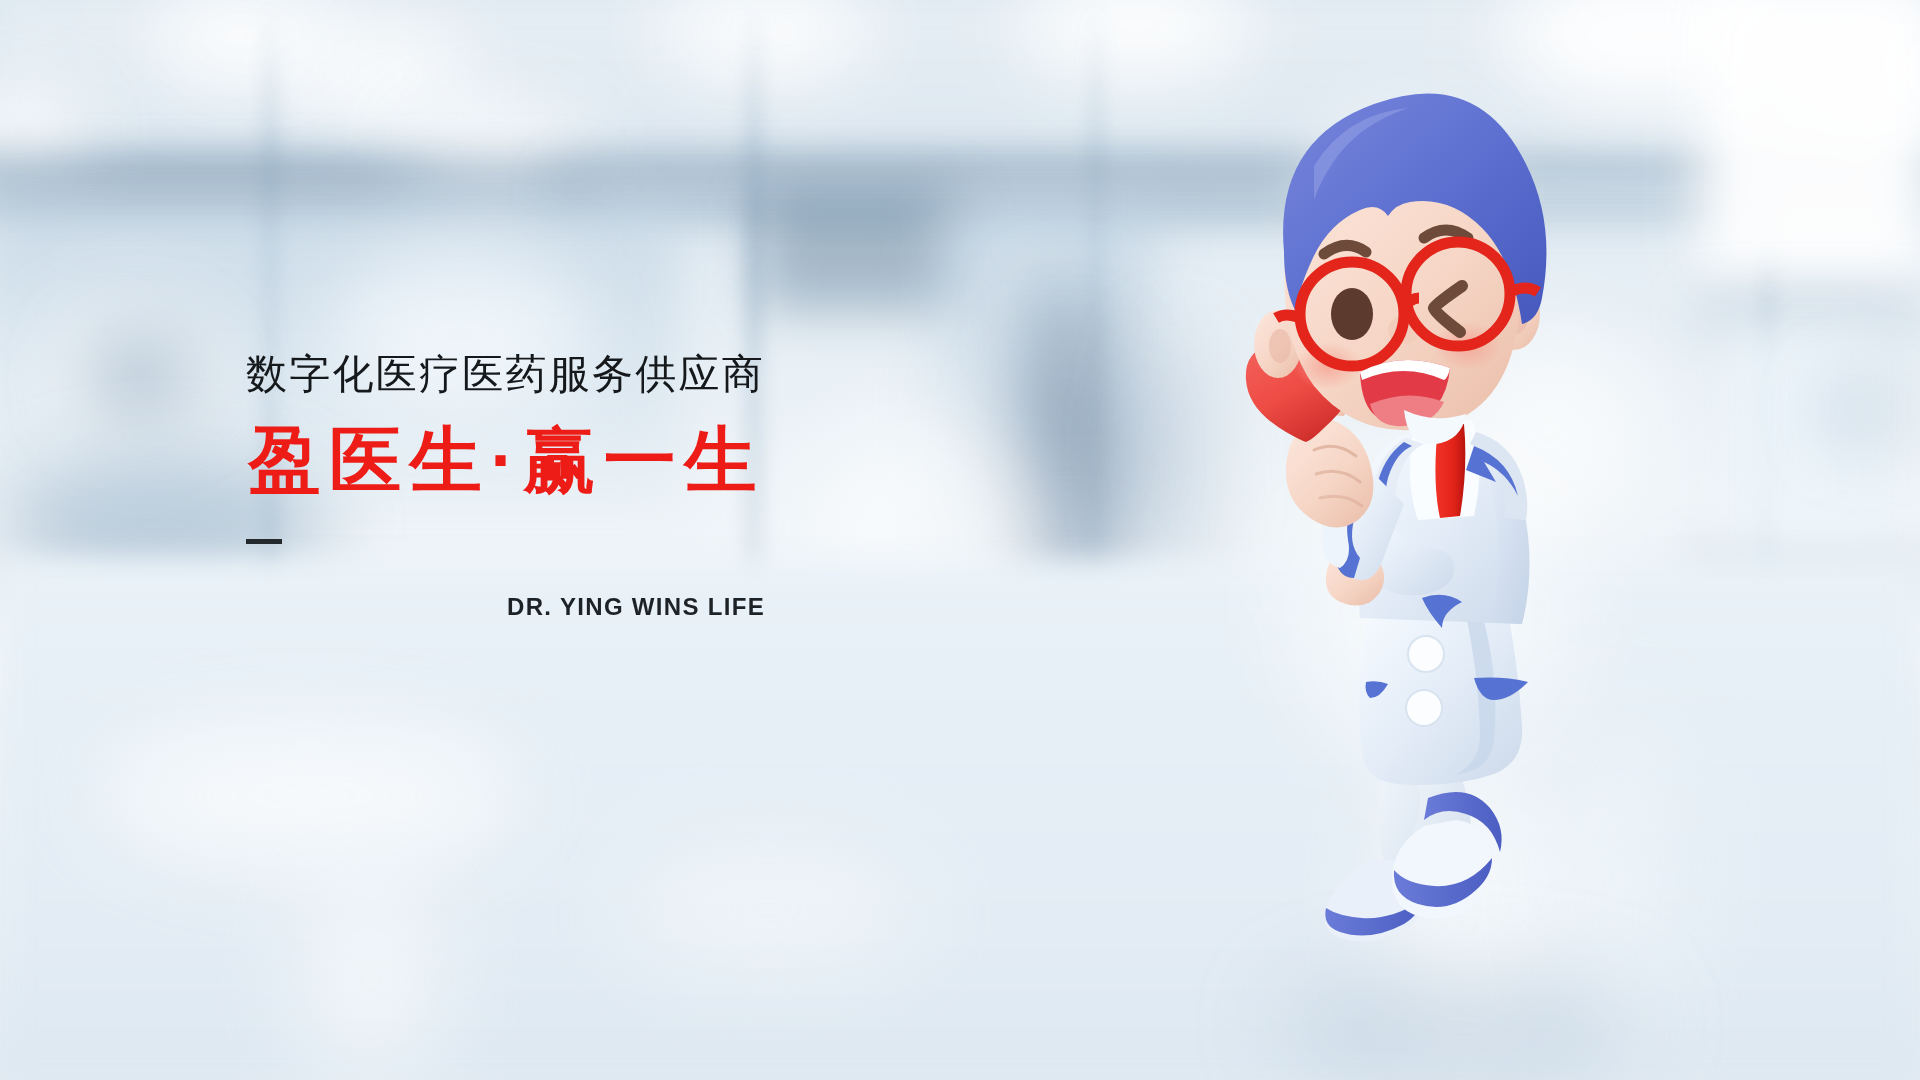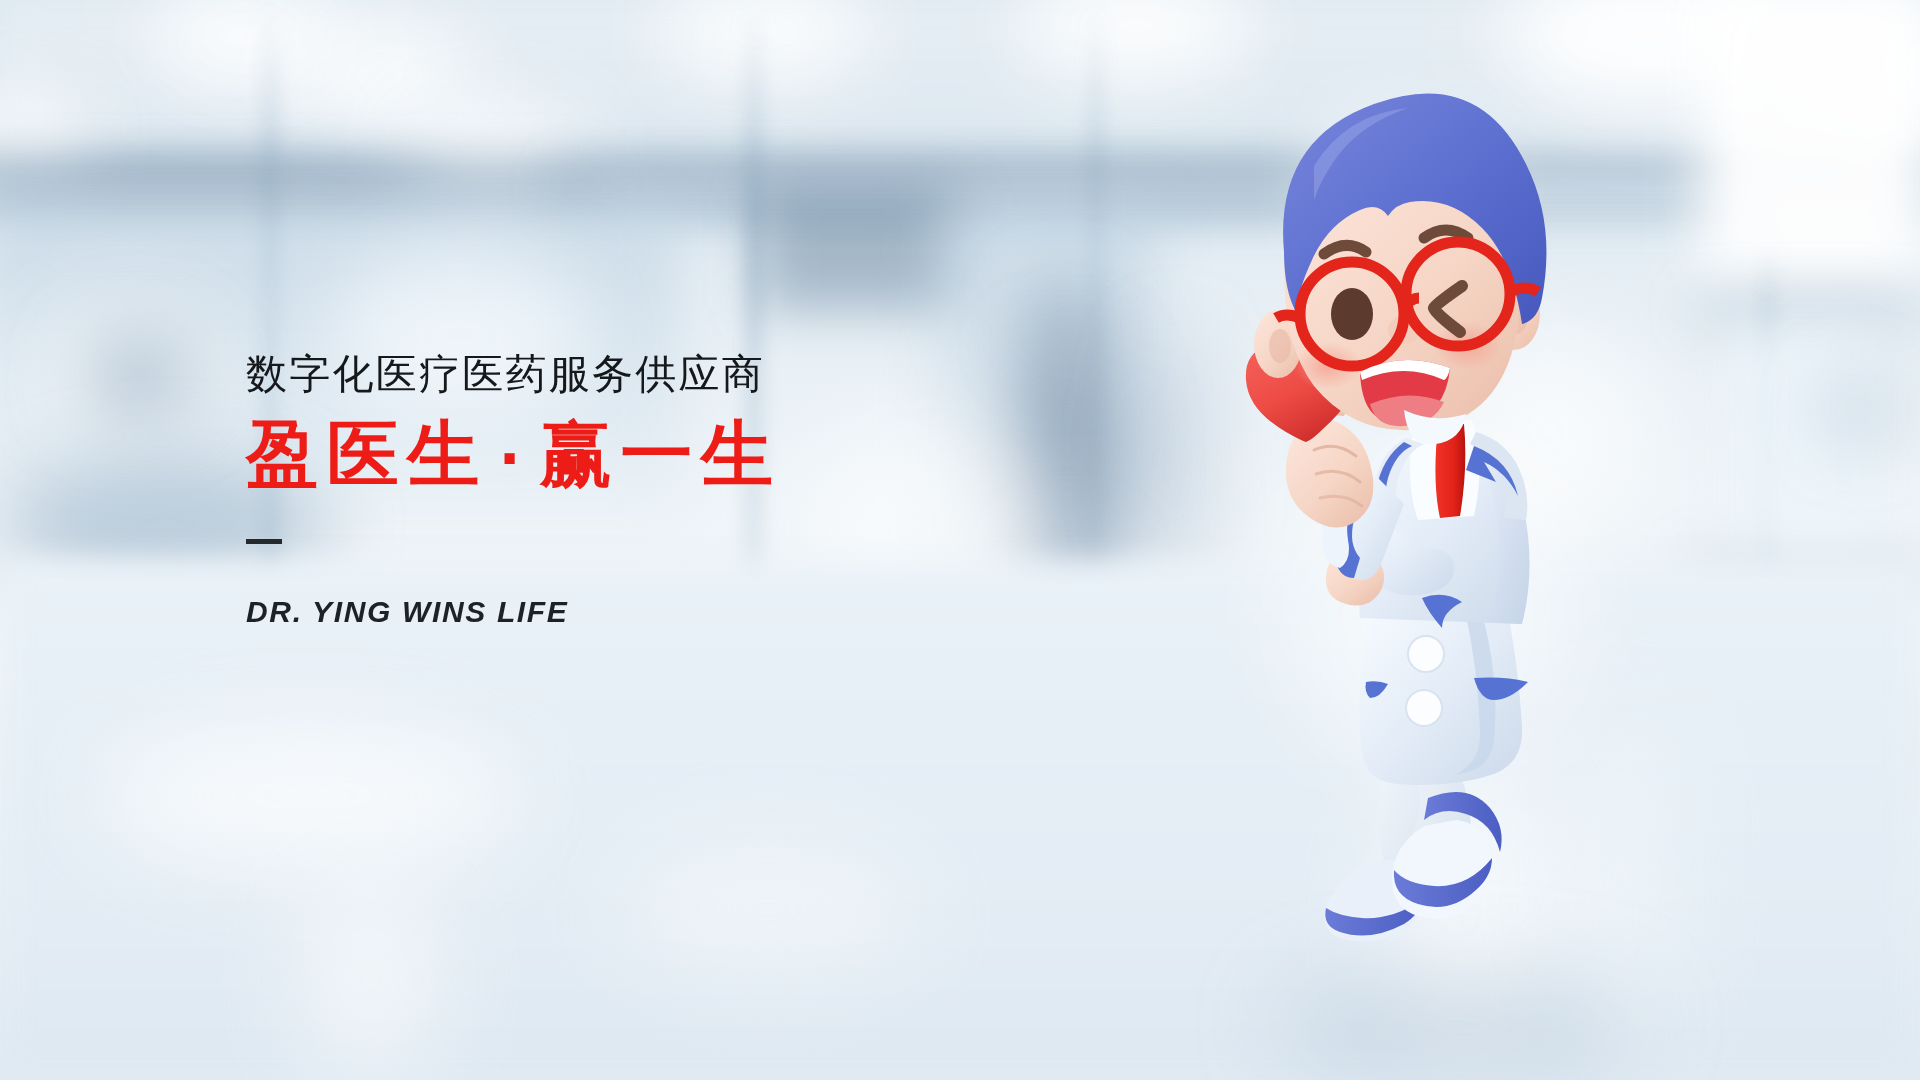--- a/index.html
+++ b/index.html
@@ -28,30 +28,30 @@
           background:linear-gradient(180deg,#eaf2f8 0%,#e6eff6 30%,#e3ecf4 70%,#dde8f1 100%);
           filter:blur(14px); }
   .sheen{ position:absolute; border-radius:50%; filter:blur(46px); }
 
   
   .mull{ position:absolute; top:0; width:16px; height:760px;
          background:linear-gradient(180deg,rgba(150,175,196,.0),rgba(138,166,190,.45) 30%,rgba(150,175,196,.1));
          filter:blur(9px); }
 
   
-  #copy{ position:absolute; left:246px; top:352px; z-index:6; }
+  #copy{ position:absolute; left:246px; top:352px; z-index:6;text-align:right; }
   .kicker{ font-size:41px; line-height:1.1; color:#15191c; letter-spacing:.055em;
            font-weight:400; white-space:nowrap;
            font-family:"DejaVu Sans","Liberation Sans",sans-serif; }
   .headline{ margin-top:26px; font-size:72px; line-height:1.05; color:#ED1C16;
              font-weight:700; letter-spacing:.12em; white-space:nowrap;
-             font-family:Liberation Mono, monospace; }
+             font-family:Liberation Sans, sans-serif; }
   .rule{ margin-top:40px; width:36px; height:5px; background:#24292d; }
   .en{ margin-top:44px; }
-  .en div{ font-size:30px; line-height:1.62; color:#1d2226; font-style:italic;
+  .en div{ font-size:24px; line-height:1.62; color:#1d2226; 
            font-weight:600; letter-spacing:.055em; white-space:nowrap; }
 
   
   #mascot{ position:absolute; left:1218px; top:46px; width:430px; height:990px; z-index:5; }
   #mascot svg{ width:100%; height:100%; display:block; overflow:visible; }
   .glow{ position:absolute; left:1150px; top:300px; width:560px; height:620px; z-index:4;
          background:radial-gradient(closest-side,rgba(255,255,255,.85),rgba(255,255,255,0) 72%);
          filter:blur(30px); pointer-events:none; }
 </style>
 </head>

